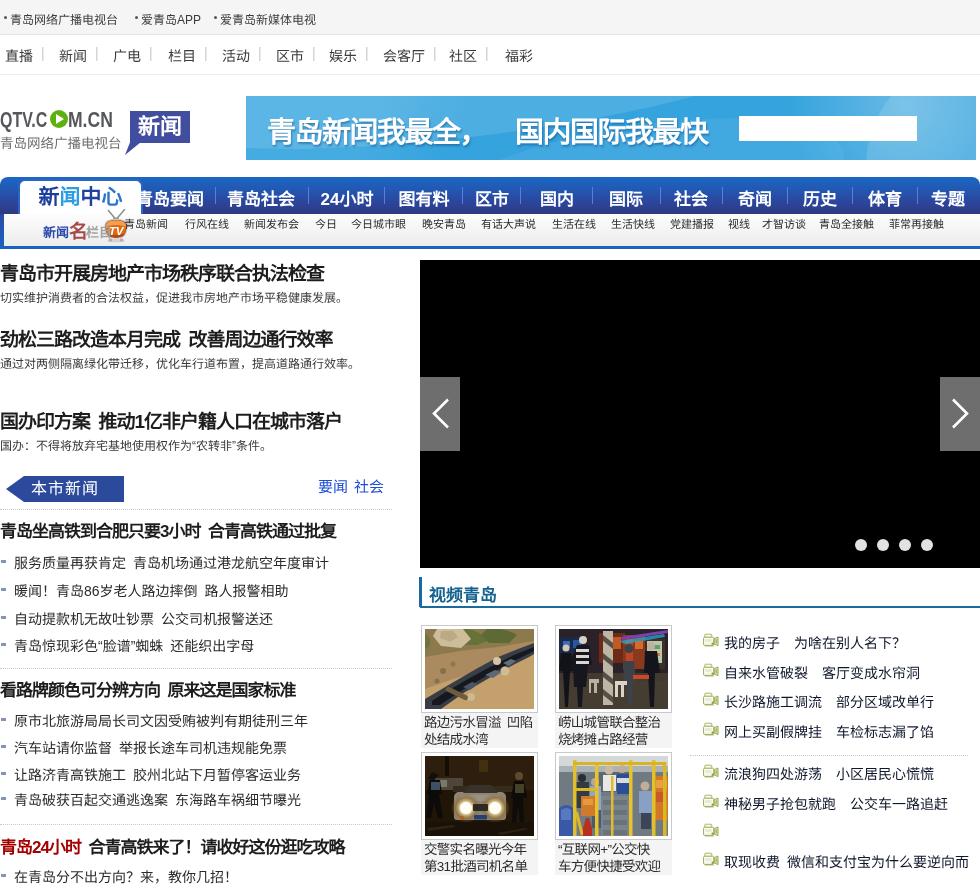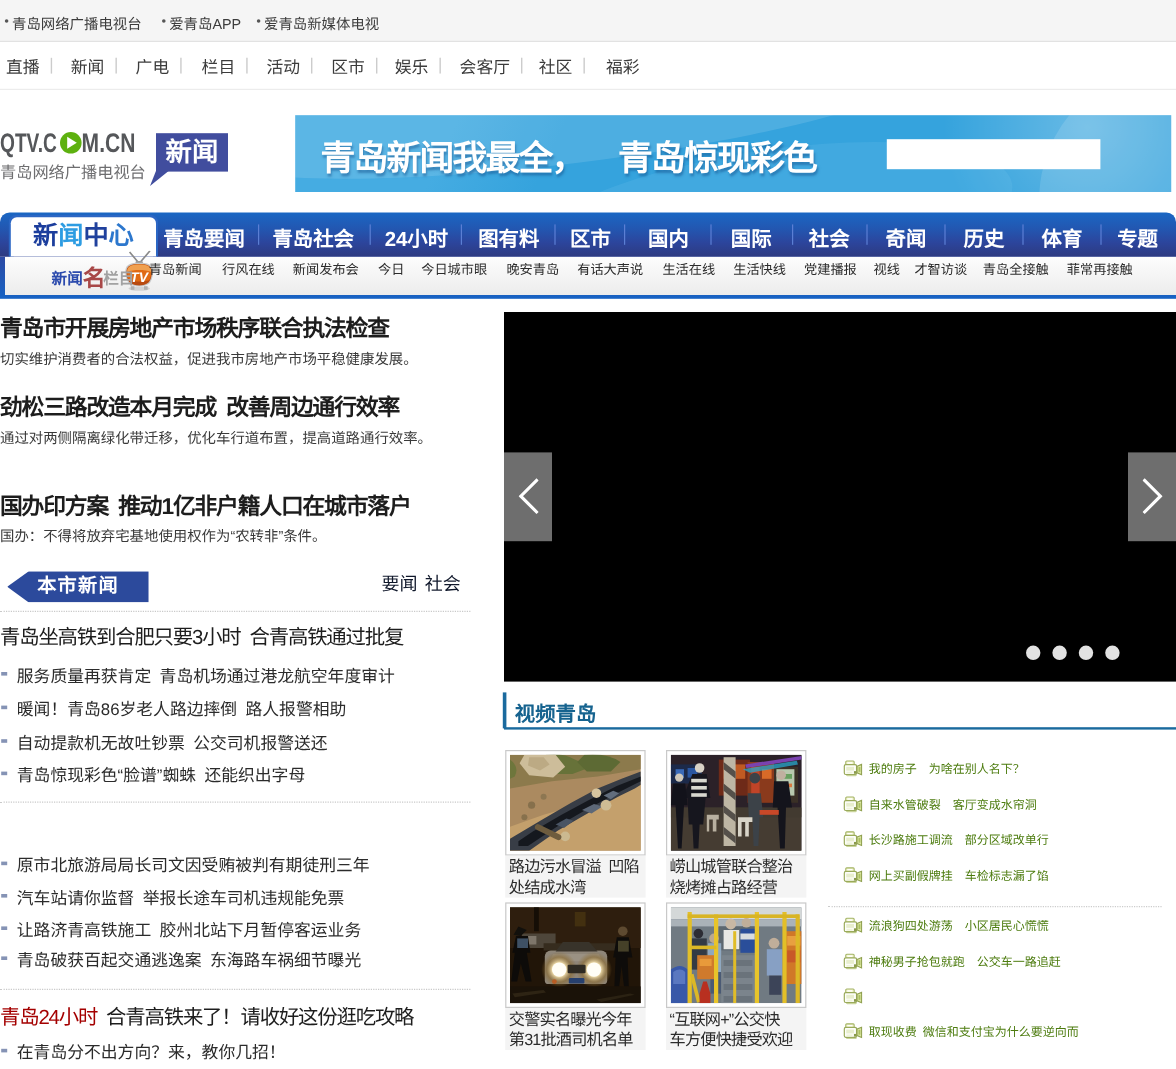--- a/index.html
+++ b/index.html
@@ -48,21 +48,21 @@
   background:rgba(120,200,240,0.18); transform:rotate(-9deg); border-radius:50%; }
 #banner .txt { position:absolute; left:21px; top:12px; font-size:29px; font-weight:bold; color:#fff;
   letter-spacing:-1.5px; white-space:nowrap; text-shadow:1px 2px 2px rgba(20,80,140,0.5); }
 #banner .txt .g { margin-left:28px; }
 #banner .box { position:absolute; left:493px; top:20px; width:178px; height:25px; background:#fff; }
 
 
 #mainnav { position:absolute; left:0; top:177px; width:980px; height:37px;
   background:linear-gradient(#1a67c4 0%, #2356b0 38%, #2c459c 68%, #2d3a80 100%);
   border-radius:8px 8px 0 0; }
-#mainnav .tab { position:absolute; left:7px; top:2px; width:125px; height:35px; background:#fff;
+#mainnav .tab { position:absolute; left:18px; top:2px; width:125px; height:35px; background:#fff;
   border:2px solid #2b66c4; border-bottom:none; border-radius:7px 7px 0 0;
   text-align:center; line-height:32px; font-size:21px; font-weight:bold; letter-spacing:0px; }
 #mainnav .it { position:absolute; top:8px; transform:translateX(-50%); color:#fff;
   font-size:17px; font-weight:bold; white-space:nowrap; }
 #mainnav .vs { position:absolute; top:10px; width:1px; height:17px; background:#5b7fd4; }
 
 
 #subnav { position:absolute; left:0; top:214px; width:980px; height:35px;
   background:linear-gradient(#fdfdfd,#ececec) content-box, linear-gradient(#2c4aa4,#1763c4) border-box;
   border-left:4px solid transparent; border-bottom:3.5px solid transparent; padding-bottom:0;text-align:center; }
@@ -71,24 +71,24 @@
 #brand .xinwen { position:absolute; left:32px; top:13px; font-size:13px; font-weight:bold; color:#2b4aad; }
 #brand .ming { position:absolute; left:58px; top:7px; font-size:19px; font-weight:bold; color:#a84848; }
 #brand .lanmu { position:absolute; left:75px; top:13px; font-size:13px; font-weight:bold; color:#a2a2a2; }
 
 
 .hgroup { position:absolute; left:0; width:395px; }
 .hgroup h2 { font-size:19px; letter-spacing:-1px; font-weight:bold; color:#1d1d1d; white-space:nowrap; }
 .hgroup p { font-size:12px; color:#3a3a3a; margin-top:3px; }
 #ribbon { position:absolute; left:6px; top:476px; width:118px; height:26px; background:#2c4a9c;
   clip-path:polygon(18px 0, 100% 0, 100% 100%, 18px 100%, 0 50%);
-  color:#fff; font-size:16px; font-weight:bold; text-align:center; line-height:26px; letter-spacing:1px; }
-.tabs2 { position:absolute; top:475px; font-size:15px; color:#0f172a;text-align:right; }
+  color:#fff; font-size:16px; font-weight:normal; text-align:center; line-height:26px; letter-spacing:1px; }
+.tabs2 { position:absolute; top:475px; font-size:15px; color:#1d4ed8;text-align:right; }
 .dotline { position:absolute; left:0; width:392px; border-top:1px dotted #c9c9c9; }
-.lh { position:absolute; left:0; font-size:17px; letter-spacing:-1px; font-weight:normal; color:#1d1d1d; white-space:nowrap; }
+.lh { position:absolute; left:0; font-size:17px; letter-spacing:-1px; font-weight:bold; color:#1d1d1d; white-space:nowrap; }
 .li { position:absolute; left:14px; font-size:14px; color:#2b2b2b; white-space:nowrap; }
 .li:before { content:''; position:absolute; left:-13px; top:8px; width:5px; height:3px; background:#8593b5; }
 .red { color:#a40000; }
 
 
 #player { position:absolute; left:420px; top:260px; width:560px; height:308px; background:#000; }
 #player .arrow { position:absolute; top:117px; width:40px; height:74px; background:#6e6e6e;
   color:#fff; }
 #player .arrow svg { position:absolute; left:12px; top:21px; }
 #player .dots { position:absolute; right:47px; top:277px; }
@@ -98,21 +98,21 @@
 #vqd .bar { position:absolute; left:-1px; top:2px; width:3px; height:30px; background:#1a6a9e; }
 #vqd .t { position:absolute; left:9px; top:6px; font-size:17px; font-weight:bold; color:#16638f; letter-spacing:0px; }
 
 .thumb { position:absolute; width:117px; }
 .thumb .im { width:117px; height:88px; background:#fff; border:1px solid #c9c9c9; padding:3px; }
 .thumb .im svg { display:block; width:109px; height:80px; }
 .thumb .cap { width:117px; height:35px; background:#f4f4f4; font-size:13.5px; color:#2b2b2b;
   line-height:17px; padding:1px 0 0 3px; letter-spacing:-0.7px; white-space:nowrap; overflow:hidden; }
 
 #vlist { position:absolute; left:690px; top:624px; width:280px; }
-#vlist .vi { position:absolute; left:12px; white-space:nowrap; font-size:10px; color:#4d7c0f; }
+#vlist .vi { position:absolute; left:12px; white-space:nowrap; font-size:14px; color:#0f172a; }
 #vlist .vi svg { position:absolute; left:0; top:1px; }
 #vlist .vi span { margin-left:22px; }
 #vlist .dot2 { position:absolute; left:0; width:278px; border-top:1px dotted #cccccc; }
 </style>
 </head>
 <body>
 <div id="page">
 
   <div id="topbar">
     <i class="b" style="left:4px"></i>
@@ -149,21 +149,21 @@
       <span class="t1">QTV.C</span>
       <span class="play"></span>
       <span class="t2">M.CN</span>
     </div>
   <div id="logo-sub">青岛网络广播电视台</div>
   <div id="badge">新闻</div>
   <div id="banner">
     <div class="sw1"></div>
       <div class="sw2"></div>
       <div class="sw3"></div>
-    <div class="txt">青岛新闻我最全，<span class="g">青岛惊现彩色</span></div>
+    <div class="txt">青岛新闻我最全，<span class="g">国内国际我最快</span></div>
     <div class="box"></div>
   </div>
 
   <div id="mainnav">
     <div class="tab"><span style="color:#1c3e9d">新</span><span style="color:#2d9ce2">闻</span><span style="color:#20419d">中</span><span style="color:#2c77cd">心</span></div>
     <span class="it" style="left:170px">青岛要闻</span>
     <span class="it" style="left:261px">青岛社会</span>
     <span class="it" style="left:347px">24小时</span>
     <span class="it" style="left:424px">图有料</span>
     <span class="it" style="left:492px">区市</span>
@@ -237,20 +237,21 @@
   <span class="tabs2" style="left:354px">社会</span>
 
   <div class="dotline" style="top:509px"></div>
   <div class="lh" style="top:517px">青岛坐高铁到合肥只要3小时 合青高铁通过批复</div>
   <div class="li" style="top:552px">服务质量再获肯定 青岛机场通过港龙航空年度审计</div>
   <div class="li" style="top:580px">暖闻！青岛86岁老人路边摔倒 路人报警相助</div>
   <div class="li" style="top:608px">自动提款机无故吐钞票 公交司机报警送还</div>
   <div class="li" style="top:635px">青岛惊现彩色“脸谱”蜘蛛 还能织出字母</div>
 
   <div class="dotline" style="top:668px"></div>
+  <div class="lh" style="top:676px">看路牌颜色可分辨方向 原来这是国家标准</div>
   <div class="li" style="top:710px">原市北旅游局局长司文因受贿被判有期徒刑三年</div>
   <div class="li" style="top:737px">汽车站请你监督 举报长途车司机违规能免票</div>
   <div class="li" style="top:789px">青岛破获百起交通逃逸案 东海路车祸细节曝光</div>
   <div class="li" style="top:764px">让路济青高铁施工 胶州北站下月暂停客运业务</div>
 
   <div class="dotline" style="top:824px"></div>
   <div class="lh" style="top:833px"><span class="red">青岛24小时</span> 合青高铁来了！请收好这份逛吃攻略</div>
   <div class="li" style="top:866px">在青岛分不出方向？来，教你几招！</div>
 
   <div id="player">

